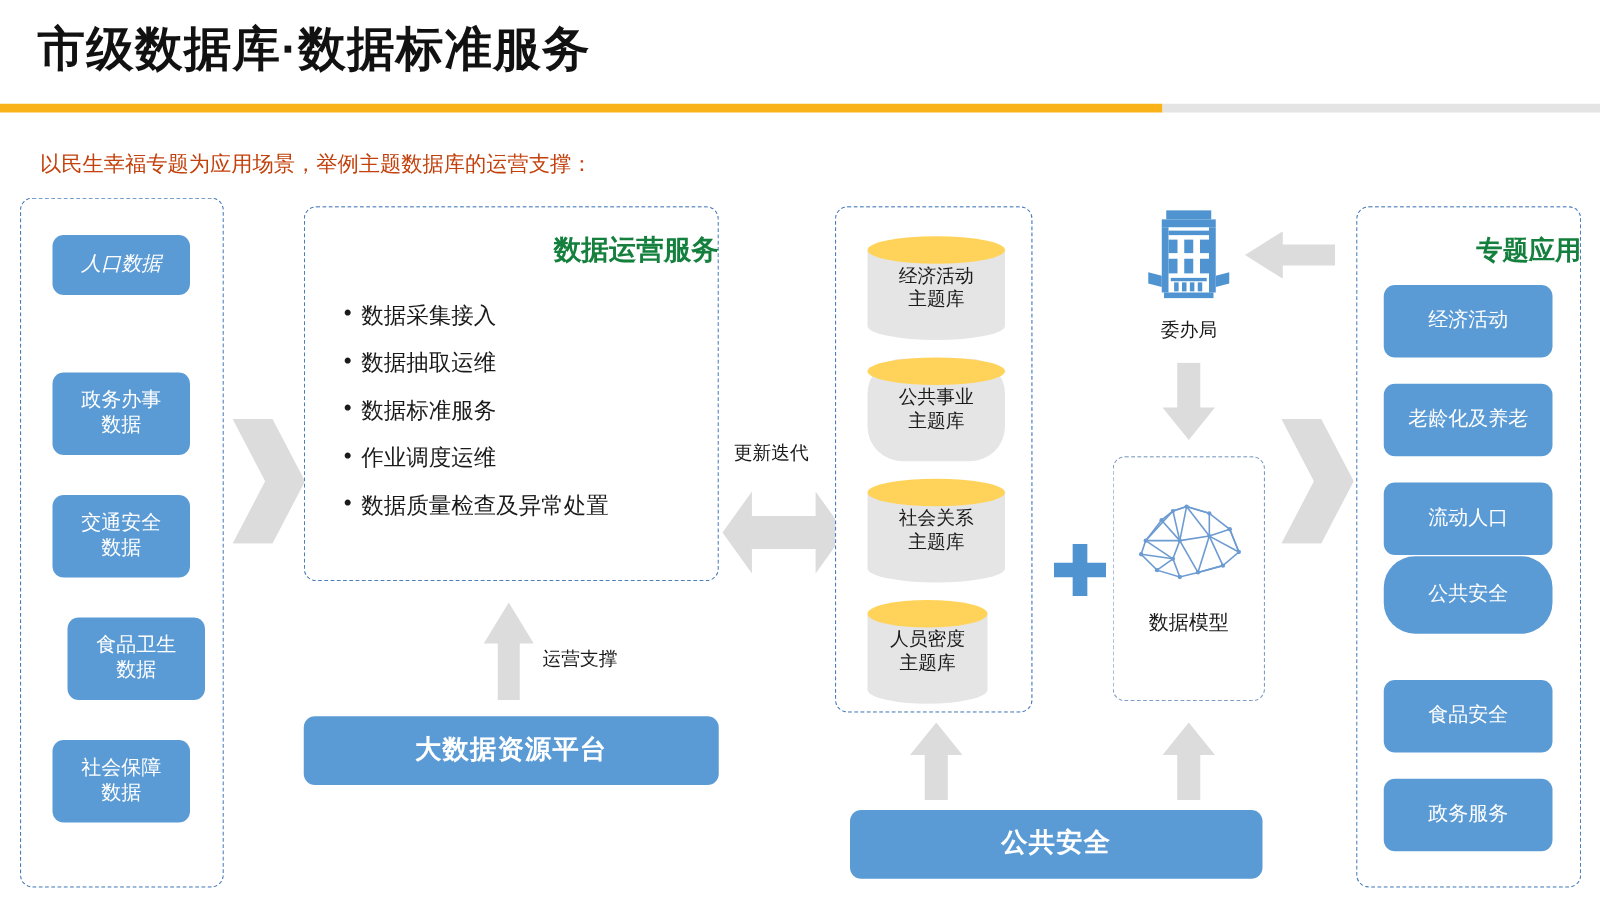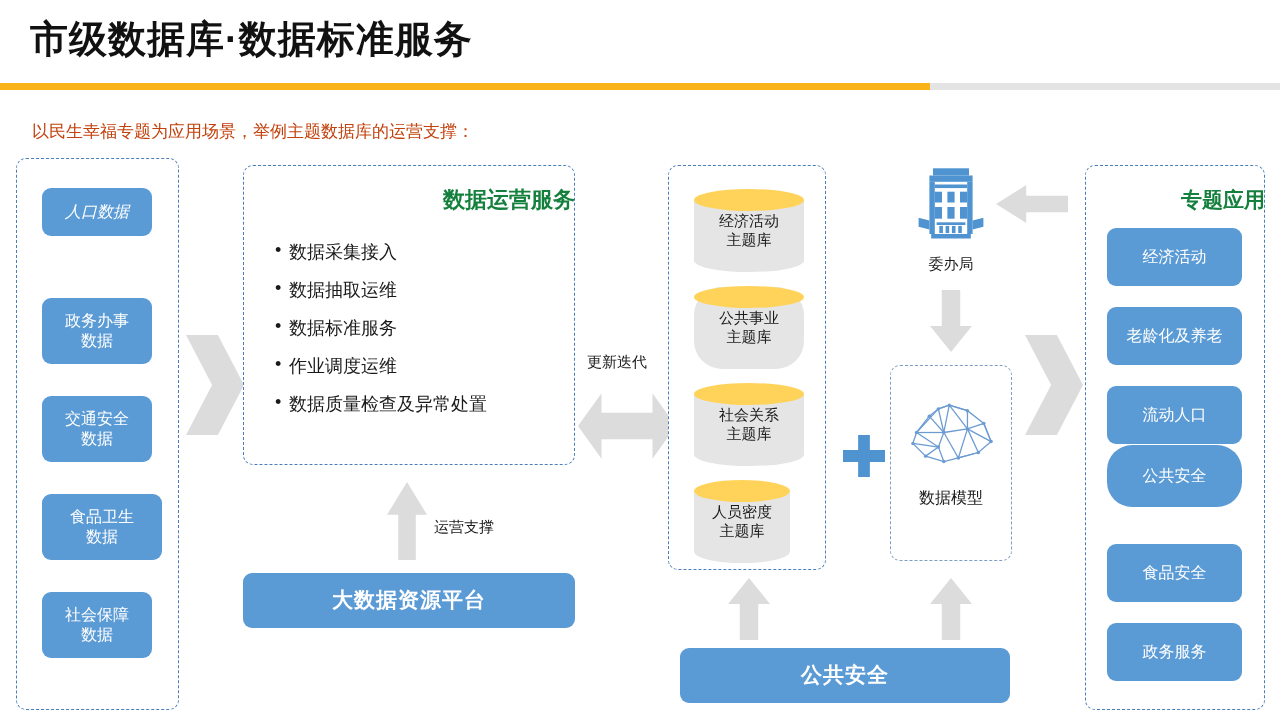--- a/index.html
+++ b/index.html
@@ -135,21 +135,21 @@
   </div>
   <div class="subtitle">以民生幸福专题为应用场景，举例主题数据库的运营支撑：</div>
 
   <div class="dashed-box" style="left:16px; top:158px; width:163px; height:552px;"></div>
 
   <div class="chip" style="left:42px; top:188px; width:110px; height:48px;font-style:italic;">人口数据</div>
   <div class="chip" style="left:42px; top:298px; width:110px; height:66px;">政务办事
 数据</div>
   <div class="chip" style="left:42px; top:396px; width:110px; height:66px;">交通安全
 数据</div>
-  <div class="chip" style="left:42px; top:494px; width:120px; height:66px;">食品卫生
+  <div class="chip" style="left:54px; top:494px; width:110px; height:66px;">食品卫生
 数据</div>
   <div class="chip" style="left:42px; top:592px; width:110px; height:66px;">社会保障
 数据</div>
 
   <div class="chev" style="left:186px; top:335px; width:58px; height:100px;"></div>
 
   <div class="dashed-box" style="left:243px; top:165px; width:332px; height:300px;"></div>
 
   <div class="box-title" style="left:243px; top:185px; width:332px; font-size:22px;">数据运营服务</div>
 

